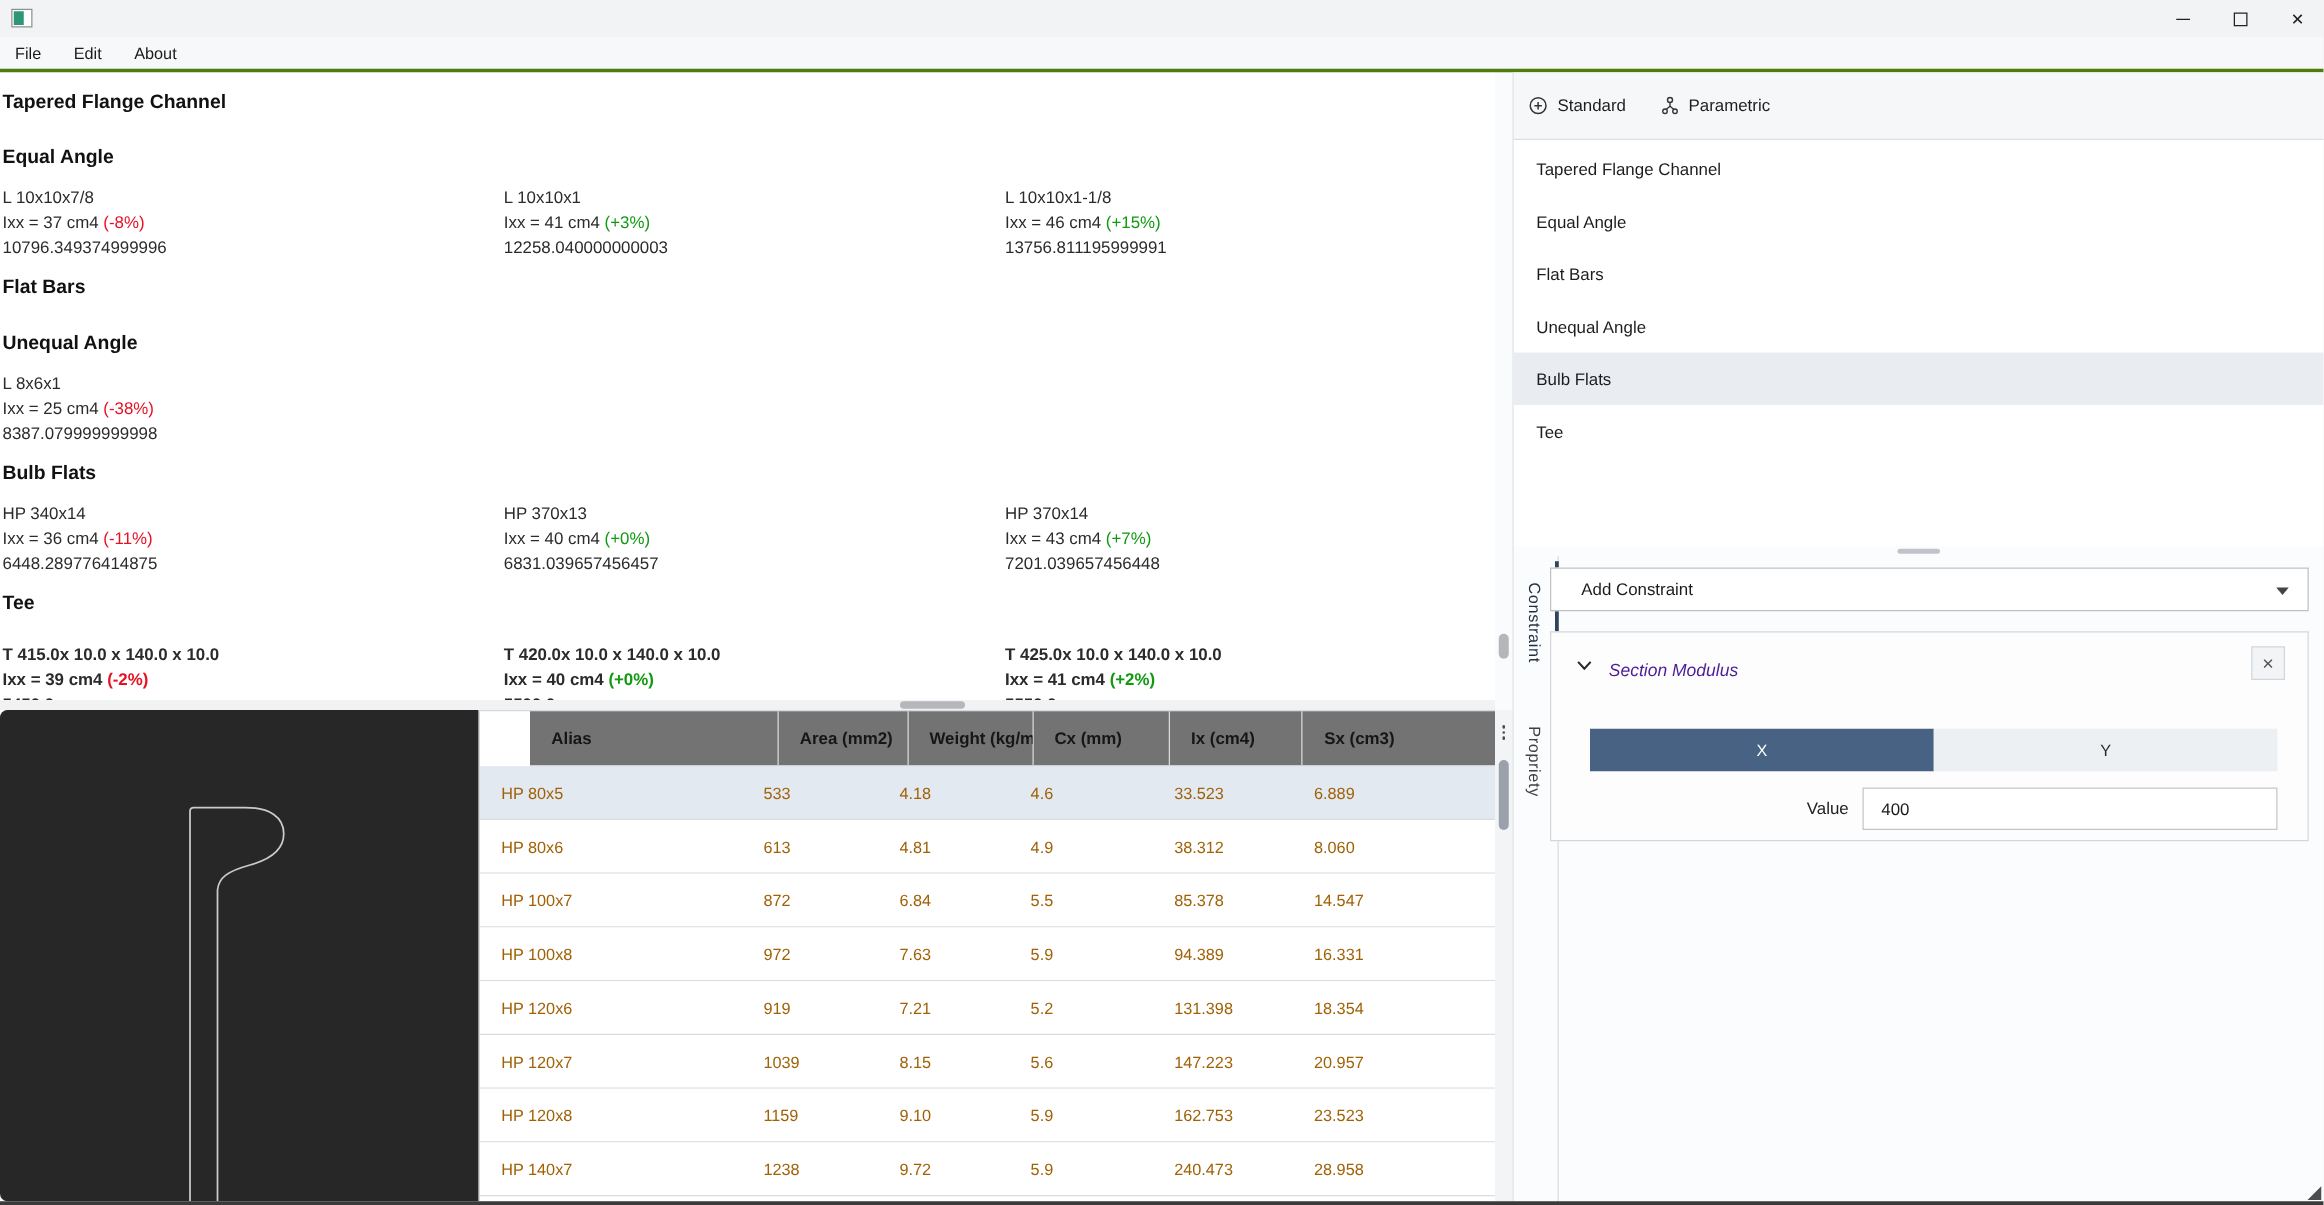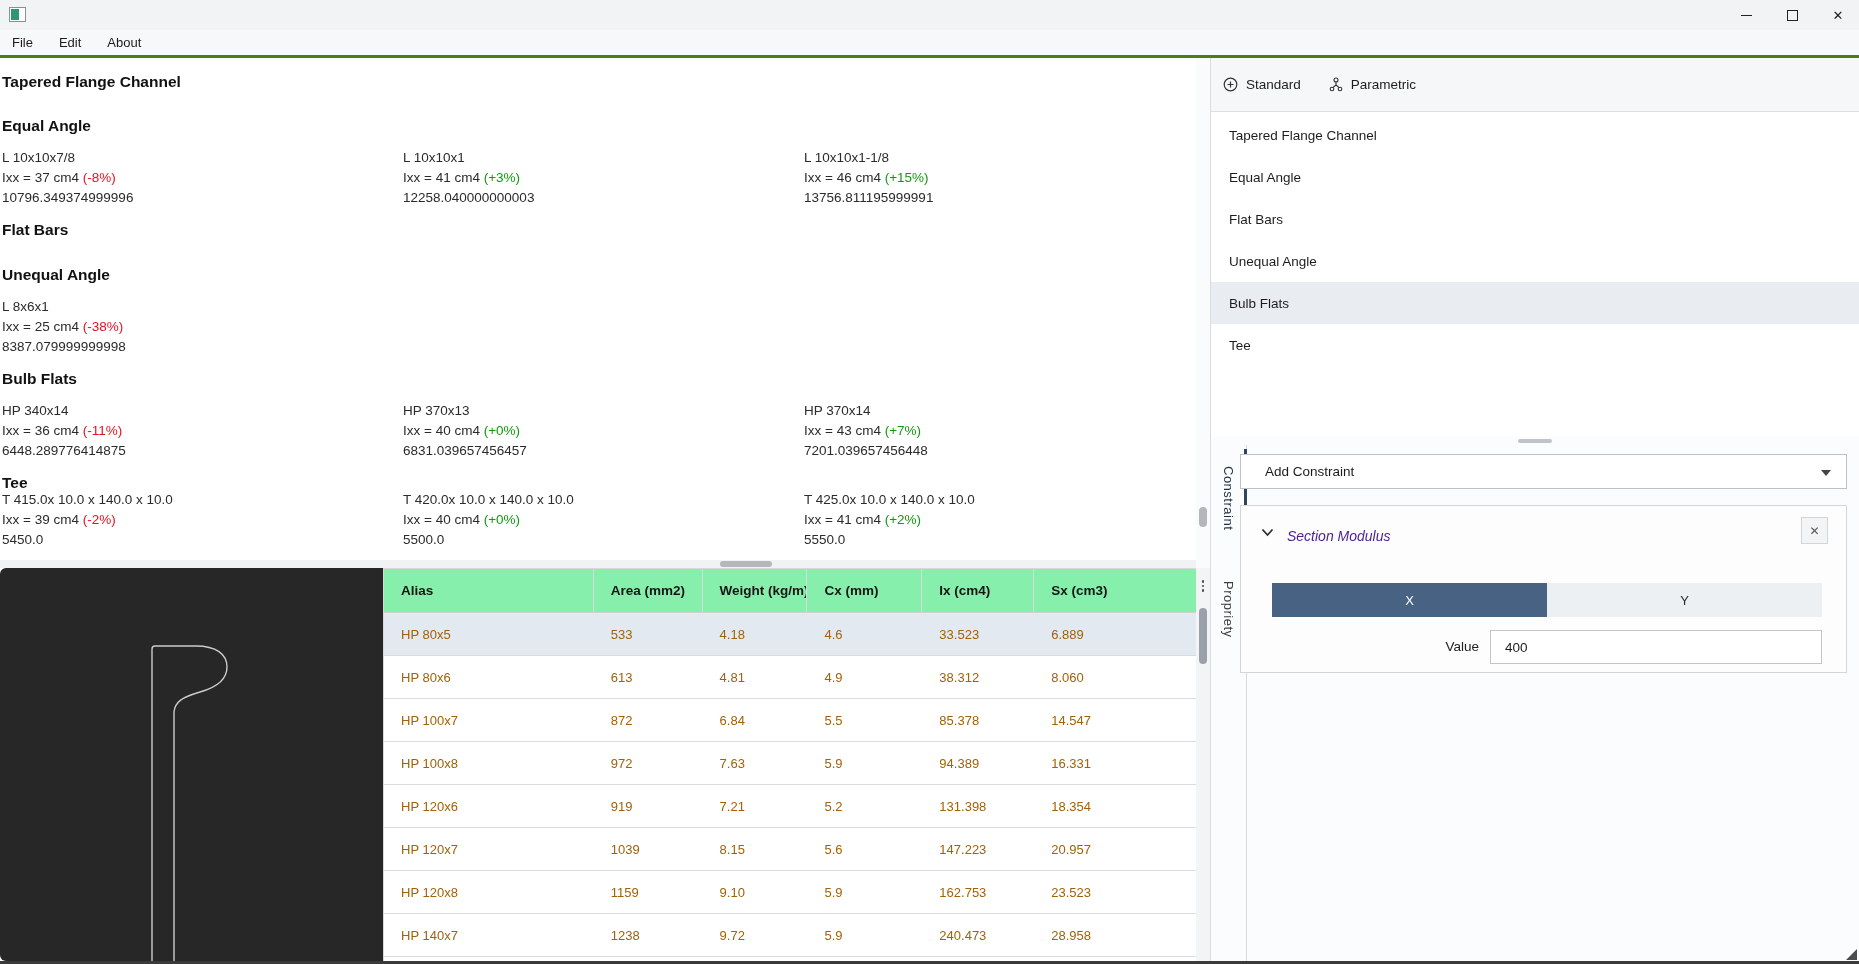--- a/index.html
+++ b/index.html
@@ -22,21 +22,21 @@
   .delta-neg{color:#e81123;}
   .delta-pos{color:#119a11;}
   
   #hscroll{position:absolute;left:0;top:560px;width:1196px;height:8px;background:#f1f2f3;}
   #hscroll .thumb{position:absolute;left:720px;top:1px;width:52px;height:6px;background:#b5b7ba;border-radius:3px;}
   
   #preview{position:absolute;left:0;top:568px;width:383px;height:393px;background:#272727;border-radius:6px 0 0 6px;}
   
   #table{position:absolute;left:383px;top:568px;width:813px;height:393px;background:#fff;border-left:1px solid #d6d8db;border-top:1px solid #d6d8db;box-sizing:border-box;}
   .tr{display:flex;height:42px;border-bottom:1px solid #dadcdf;background:#fff;}
-  .tr.head{height:43px;background:#86efac;border-bottom:1px solid #cfd1d4;}
+  .tr.head{height:43px;background:#737373;border-bottom:1px solid #cfd1d4;margin-left:40px;}
   .tr.selected{background:#e3e9f1;}
   .th,.td{box-sizing:border-box;padding-left:17px;display:flex;align-items:center;font-size:13px;color:#a16207;overflow:hidden;white-space:nowrap;}
   .th{font-weight:bold;font-size:13.5px;color:#161616;border-right:1px solid #d8dadc;}
   .th:last-child{border-right:none;}
   .th:nth-child(1),.td:nth-child(1){width:210px;}
   .th:nth-child(2),.td:nth-child(2){width:109px;}
   .th:nth-child(3),.td:nth-child(3){width:105px;}
   .th:nth-child(4),.td:nth-child(4){width:115px;}
   .th:nth-child(5),.td:nth-child(5){width:112px;}
   .th:nth-child(6),.td:nth-child(6){width:162px;}
@@ -148,21 +148,21 @@
           <div>Ixx = 40 cm4 <span class="delta-pos">(+0%)</span></div>
           <div>6831.039657456457</div>
         </div>
         <div class="sec-item">
           <div>HP 370x14</div>
           <div>Ixx = 43 cm4 <span class="delta-pos">(+7%)</span></div>
           <div>7201.039657456448</div>
         </div>
       </div>
       <div class="sec-heading" style="top: 415px;">Tee</div>
-      <div class="sec-items" style="top: 432px;">
+      <div class="sec-items" style="top: 456px; font-weight: bold;">
         <div class="sec-item">
           <div>T 415.0x 10.0 x 140.0 x 10.0</div>
           <div>Ixx = 39 cm4 <span class="delta-neg">(-2%)</span></div>
           <div>5450.0</div>
         </div>
         <div class="sec-item">
           <div>T 420.0x 10.0 x 140.0 x 10.0</div>
           <div>Ixx = 40 cm4 <span class="delta-pos">(+0%)</span></div>
           <div>5500.0</div>
         </div>

